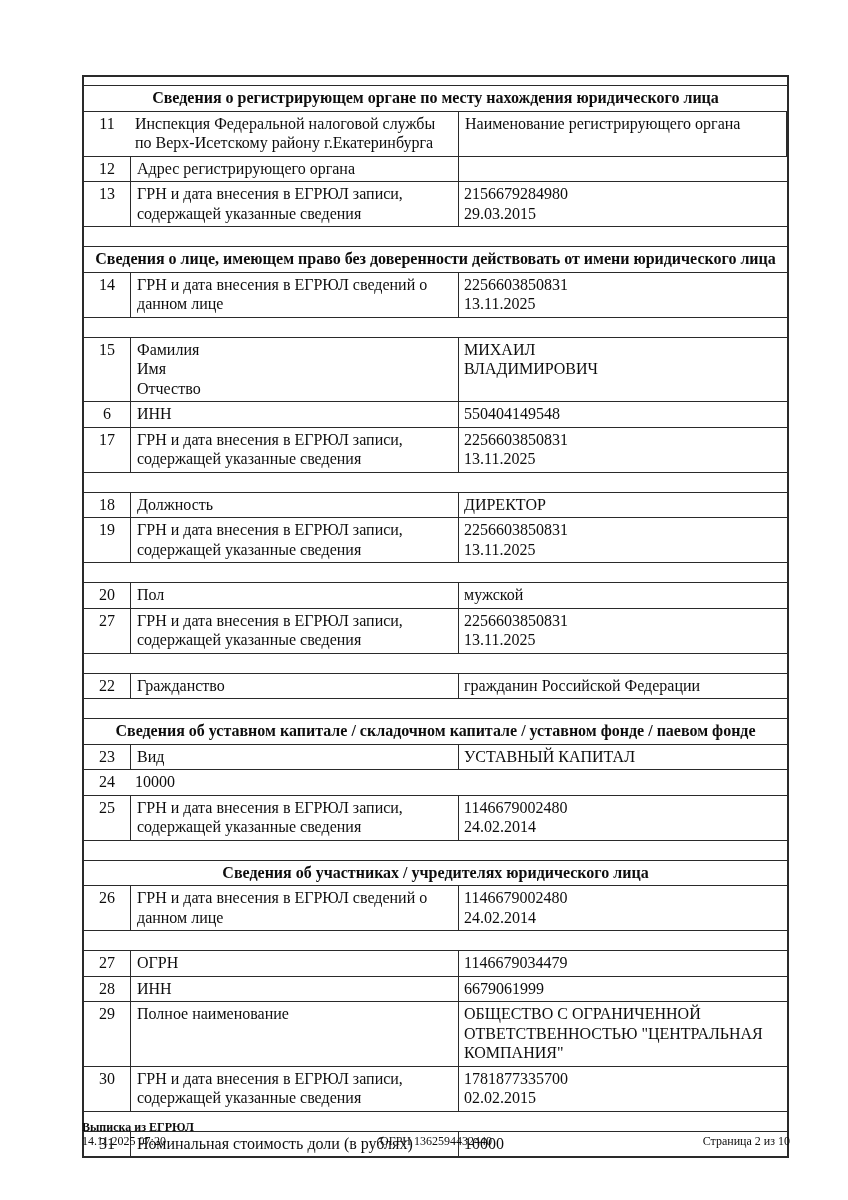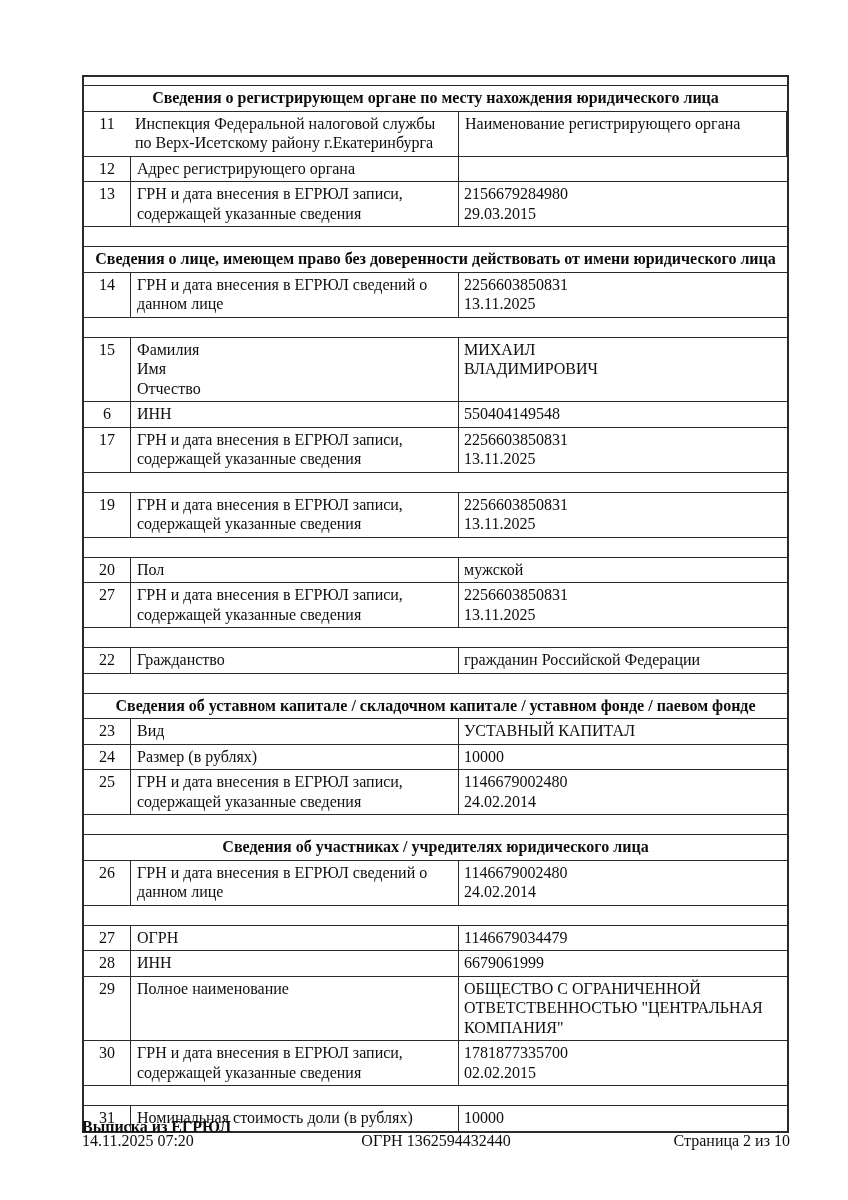--- a/index.html
+++ b/index.html
@@ -33,21 +33,21 @@
   .cell-label{
     flex:0 0 329px;
     border-left:1px solid var(--line);
     border-right:1px solid var(--line);
     padding-left:6px;padding-right:5px;
   }
   .cell-value{flex:1 1 auto;padding-left:5px;padding-right:4px;}
   .footer{
     position:absolute;left:82px;top:1120px;width:708px;
     display:flex;justify-content:space-between;align-items:flex-end;
-    font-size:16px;line-height:14px;
+    font-size:12px;line-height:14px;
   }
   .footer-doc-title{font-weight:bold;}
   .footer-center{position:absolute;left:50%;bottom:0;transform:translateX(-50%);white-space:nowrap;}
   .footer-right{white-space:nowrap;}
 </style>
 </head>
 <body>
 
 <div class="page">
 
@@ -126,20 +126,29 @@
           <div class="line">ГРН и дата внесения в ЕГРЮЛ записи,</div>
           <div class="line">содержащей указанные сведения</div>
         </div>
         <div class="cell cell-value">
           <div class="line">2256603850831</div>
           <div class="line">13.11.2025</div>
         </div>
       </div>
       <div class="gap-row"></div>
       <div class="data-row">
+        <div class="cell cell-num">18</div>
+        <div class="cell cell-label">
+          <div class="line">Должность</div>
+        </div>
+        <div class="cell cell-value">
+          <div class="line">ДИРЕКТОР</div>
+        </div>
+      </div>
+      <div class="data-row">
         <div class="cell cell-num">19</div>
         <div class="cell cell-label">
           <div class="line">ГРН и дата внесения в ЕГРЮЛ записи,</div>
           <div class="line">содержащей указанные сведения</div>
         </div>
         <div class="cell cell-value">
           <div class="line">2256603850831</div>
           <div class="line">13.11.2025</div>
         </div>
       </div>
@@ -182,23 +191,20 @@
         <div class="cell cell-num">23</div>
         <div class="cell cell-label">
           <div class="line">Вид</div>
         </div>
         <div class="cell cell-value">
           <div class="line">УСТАВНЫЙ КАПИТАЛ</div>
         </div>
       </div>
       <div class="data-row">
         <div class="cell cell-num">24</div>
-        <div class="cell cell-label">
-          <div class="line">Размер (в рублях)</div>
-        </div>
         <div class="cell cell-value">
           <div class="line">10000</div>
         </div>
       </div>
       <div class="data-row">
         <div class="cell cell-num">25</div>
         <div class="cell cell-label">
           <div class="line">ГРН и дата внесения в ЕГРЮЛ записи,</div>
           <div class="line">содержащей указанные сведения</div>
         </div>

